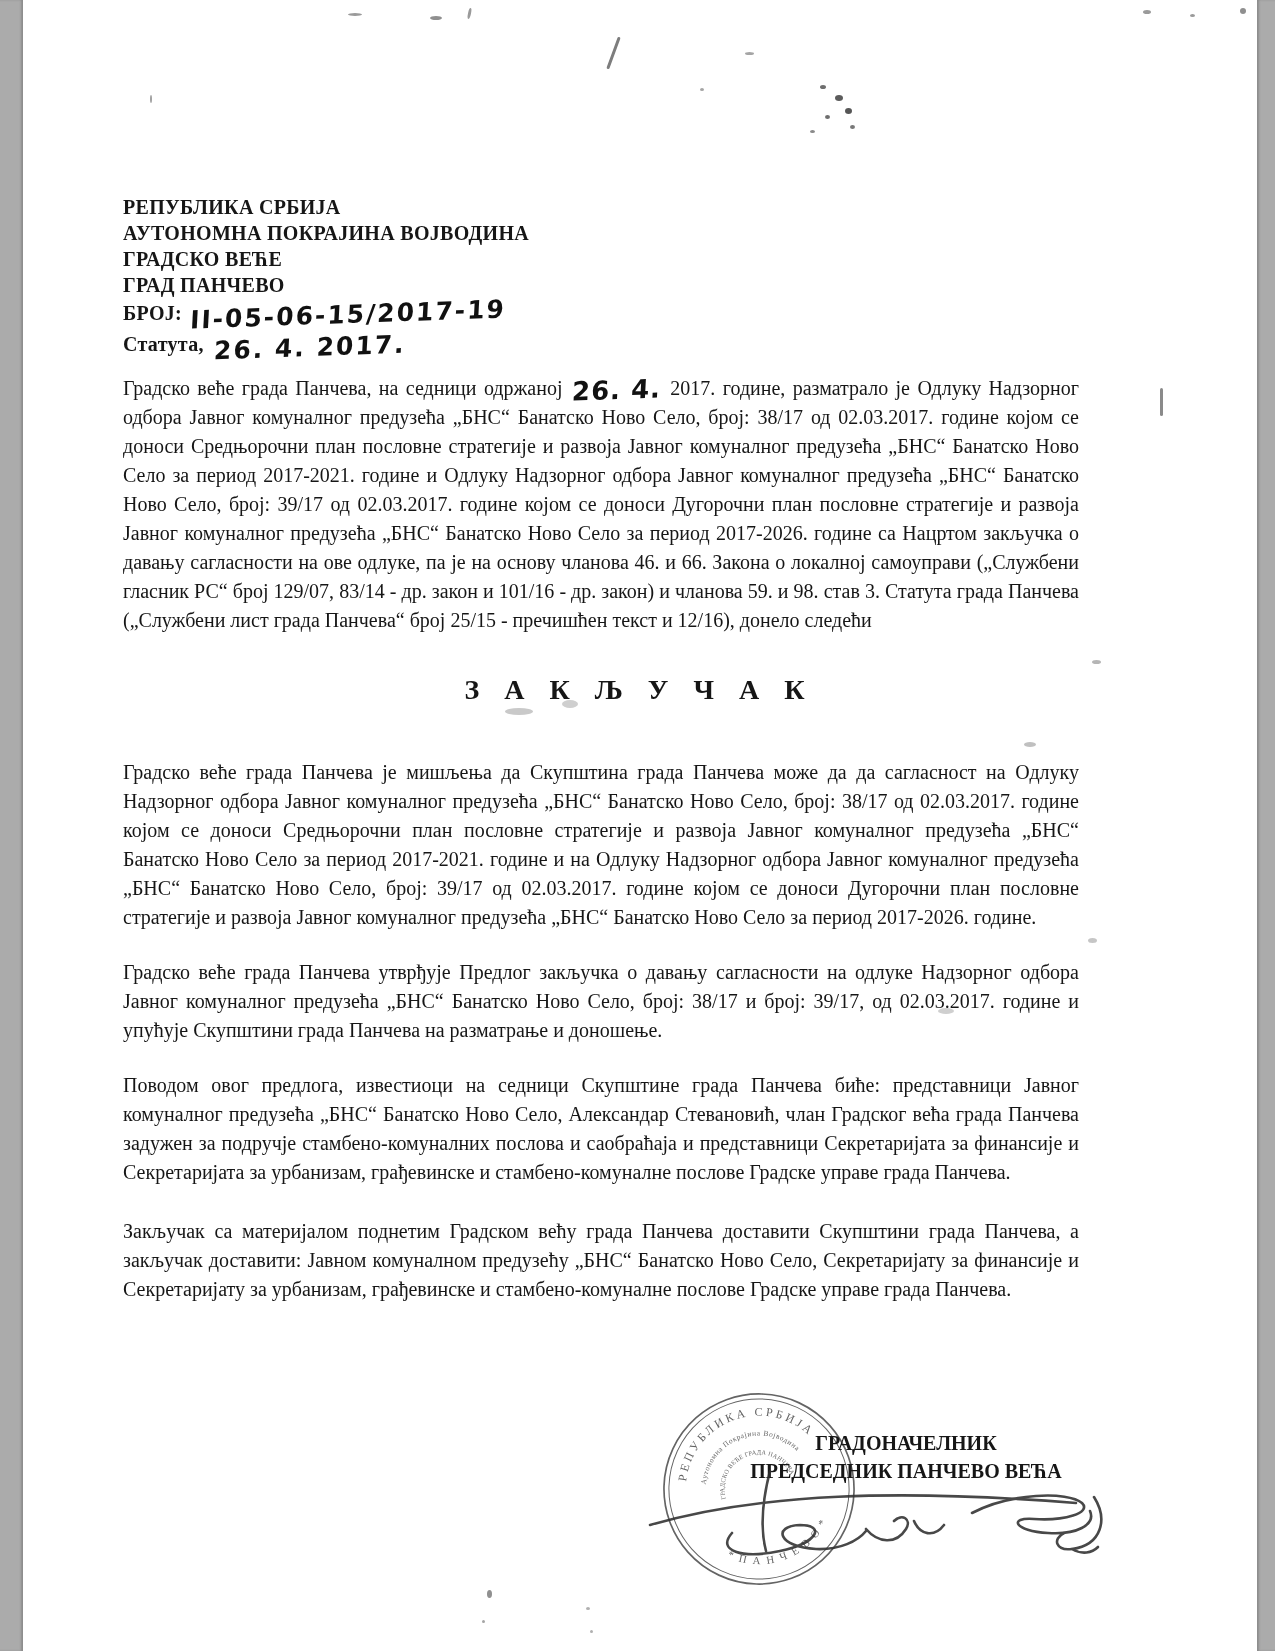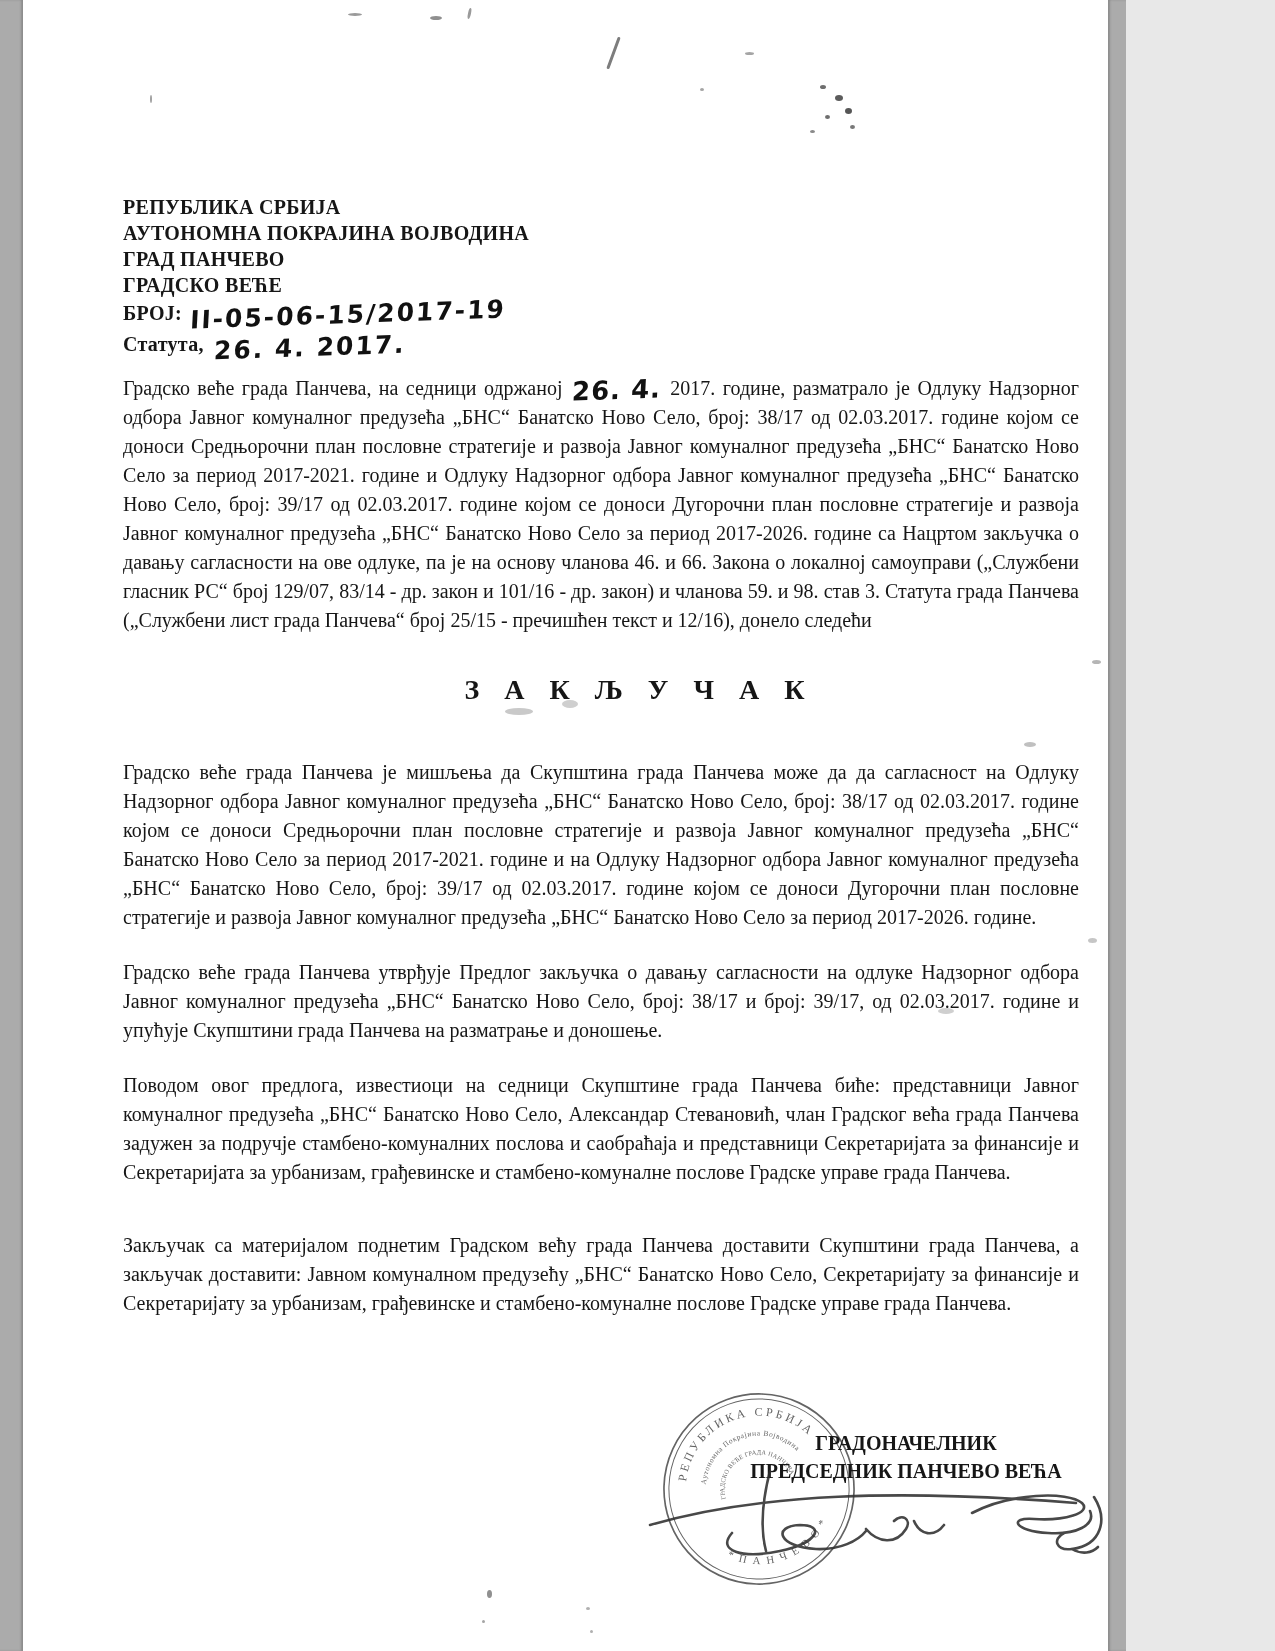--- a/index.html
+++ b/index.html
@@ -1,18 +1,18 @@
 <!DOCTYPE html>
 <html><head>
 <meta charset="utf-8">
 <style>
   html,body{margin:0;padding:0;background:#e8e8e8;}
   .page{
     position:relative;
-    width:1126px;height:1651px;
+    width:1275px;height:1651px;
     background:#ffffff;
     overflow:hidden;
     font-family:"Liberation Serif", serif;
     color:#161616;
   }
   
   .edge{position:absolute;top:0;height:100%;background:#ababab;}
   .edge.left{left:0;width:23px;box-shadow:inset -2px 0 2px rgba(120,120,120,.6);}
   .edge.right{right:0;width:18px;box-shadow:inset 2px 0 2px rgba(120,120,120,.6);}
 
@@ -28,21 +28,21 @@
     color:#111111;
     line-height:1;
   }
   .hw-number{font-size:25px;vertical-align:-3px;margin-left:8px;}
   .hw-date{font-size:25px;vertical-align:-5px;margin-left:10px;}
   .hw-inline{font-size:26px;vertical-align:-4px;letter-spacing:1px;margin:0 2px;}
 
   .body-block{position:absolute;left:123px;top:374px;width:956px;font-size:20px;line-height:29px;}
   .doc-p{margin:0;text-align:justify;text-align-last:left;}
   .doc-p + .doc-p{margin-top:26px;}
-  .doc-p.gap-lg{margin-top:44px;}
+  .doc-p.gap-lg{margin-top:30px;}
   .doc-title{
     margin:40px 0 54px 0;
     text-align:center;
     font-size:28px;
     font-weight:bold;
     letter-spacing:9px;
     transform:translateX(38px);
   }
 
   .sig-text{position:absolute;left:680px;top:1429px;width:452px;text-align:center;font-weight:bold;z-index:3;}
@@ -58,22 +58,22 @@
 <body>
 
 <div class="page">
 
   <div class="edge left"></div>
   <div class="edge right"></div>
 
   <div class="header-block">
     <div class="header-line">РЕПУБЛИКА СРБИЈА</div>
     <div class="header-line">АУТОНОМНА ПОКРАЈИНА ВОЈВОДИНА</div>
+    <div class="header-line">ГРАДСКО ВЕЋЕ</div>
     <div class="header-line">ГРАД ПАНЧЕВО</div>
-    <div class="header-line">ГРАДСКО ВЕЋЕ</div>
     <div class="meta-line"><span>БРОЈ:</span><span class="hw hw-number">II-05-06-15/2017-19</span></div>
     <div class="meta-line"><span>Статута,</span><span class="hw hw-date">26. 4. 2017.</span></div>
   </div>
 
   <div class="body-block">
     <p class="doc-p"><span>Градско веће града Панчева, на седници одржаној</span> <span class="hw hw-inline">26. 4.</span> <span>2017. године, разматрало је Одлуку Надзорног одбора Јавног комуналног предузећа „БНС“ Банатско Ново Село, број: 38/17 од 02.03.2017. године којом се доноси Средњорочни план пословне стратегије и развоја Јавног комуналног предузећа „БНС“ Банатско Ново Село за период 2017-2021. године и Одлуку Надзорног одбора Јавног комуналног предузећа „БНС“ Банатско Ново Село, број: 39/17 од 02.03.2017. године којом се доноси Дугорочни план пословне стратегије и развоја Јавног комуналног предузећа „БНС“ Банатско Ново Село за период 2017-2026. године са Нацртом закључка о давању сагласности на ове одлуке, па је на основу чланова 46. и 66. Закона  о локалној самоуправи („Службени гласник РС“ број 129/07, 83/14 - др. закон и 101/16 - др. закон) и чланова 59. и 98. став 3. Статута града Панчева („Службени лист града Панчева“ број 25/15 - пречишћен текст и 12/16), донело следећи</span></p>
 
     <h1 class="doc-title">З А К Љ У Ч А К</h1>
 
     <p class="doc-p">Градско веће града Панчева је мишљења да Скупштина града Панчева може да да сагласност  на Одлуку Надзорног одбора Јавног комуналног предузећа „БНС“ Банатско Ново Село, број: 38/17 од  02.03.2017. године којом се доноси Средњорочни план пословне стратегије и развоја Јавног комуналног предузећа „БНС“ Банатско Ново Село за период 2017-2021. године и на Одлуку Надзорног одбора Јавног комуналног предузећа „БНС“ Банатско Ново Село, број: 39/17 од 02.03.2017. године којом се доноси Дугорочни план пословне стратегије и развоја Јавног комуналног предузећа „БНС“ Банатско Ново Село за период 2017-2026. године.</p>

